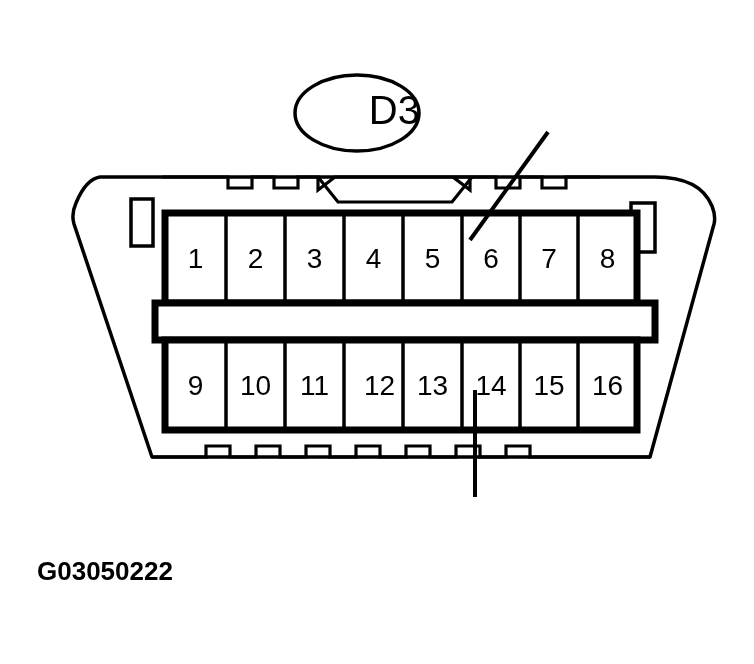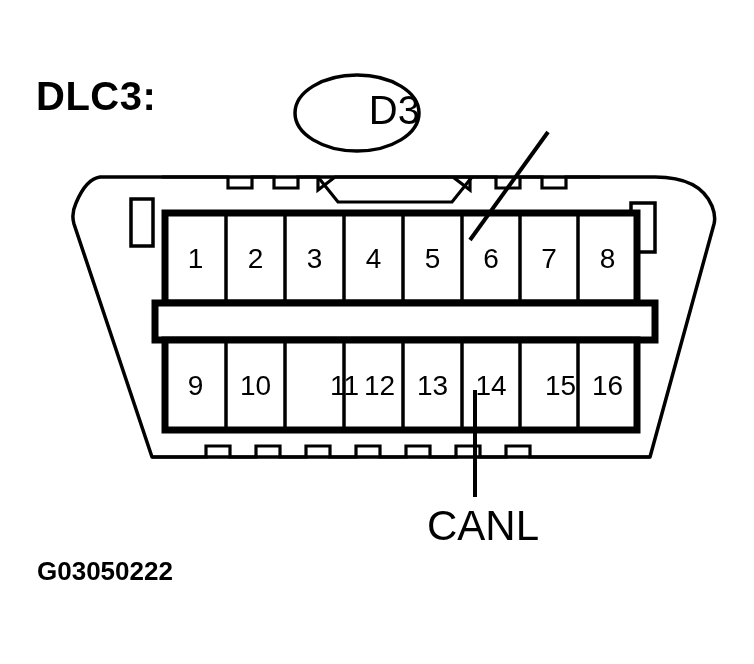--- a/index.html
+++ b/index.html
@@ -134,40 +134,38 @@
       <line x1="403" y1="342" x2="403" y2="428" stroke="#000000" stroke-width="3.5"></line>
       <line x1="462" y1="342" x2="462" y2="428" stroke="#000000" stroke-width="3.5"></line>
       <line x1="520" y1="342" x2="520" y2="428" stroke="#000000" stroke-width="3.5"></line>
       <line x1="578" y1="342" x2="578" y2="428" stroke="#000000" stroke-width="3.5"></line>
     </g>
 
     <line x1="470" y1="240" x2="548" y2="132" stroke="#000000" stroke-width="4"></line>
     <line x1="475" y1="390" x2="475" y2="497" stroke="#000000" stroke-width="4"></line>
   </svg>
 
-  <div class="txt" id="dlc-title">DLC3:</div>
 
   <div class="txt" id="d3-label">D3</div>
 
 
-  <div class="txt" id="canl-label">CANL</div>
 
   <div class="txt" id="figure-code">G03050222</div>
 
   <div class="pin-num" style="left:165px; top:245px; width:61px;">1</div>
   <div class="pin-num" style="left:226px; top:245px; width:59px;">2</div>
   <div class="pin-num" style="left:285px; top:245px; width:59px;">3</div>
   <div class="pin-num" style="left:344px; top:245px; width:59px;">4</div>
   <div class="pin-num" style="left:403px; top:245px; width:59px;">5</div>
   <div class="pin-num" style="left:462px; top:245px; width:58px;">6</div>
   <div class="pin-num" style="left:520px; top:245px; width:58px;">7</div>
   <div class="pin-num" style="left:578px; top:245px; width:59px;">8</div>
 
   <div class="pin-num" style="left:165px; top:372px; width:61px;">9</div>
   <div class="pin-num" style="left:226px; top:372px; width:59px;">10</div>
-  <div class="pin-num" style="left:285px; top:372px; width:59px;margin-left:30px;">11</div>
+  <div class="pin-num" style="left:285px; top:372px; width:59px;">11</div>
   <div class="pin-num" style="left:344px; top:372px; width:59px;padding-left:6px;">12</div>
   <div class="pin-num" style="left:403px; top:372px; width:59px;">13</div>
   <div class="pin-num" style="left:462px; top:372px; width:58px;">14</div>
-  <div class="pin-num" style="left:520px; top:372px; width:81px;">15</div>
+  <div class="pin-num" style="left:520px; top:372px; width:58px;">15</div>
   <div class="pin-num" style="left:578px; top:372px; width:59px;">16</div>
 
 </div>
 
 </body></html>

